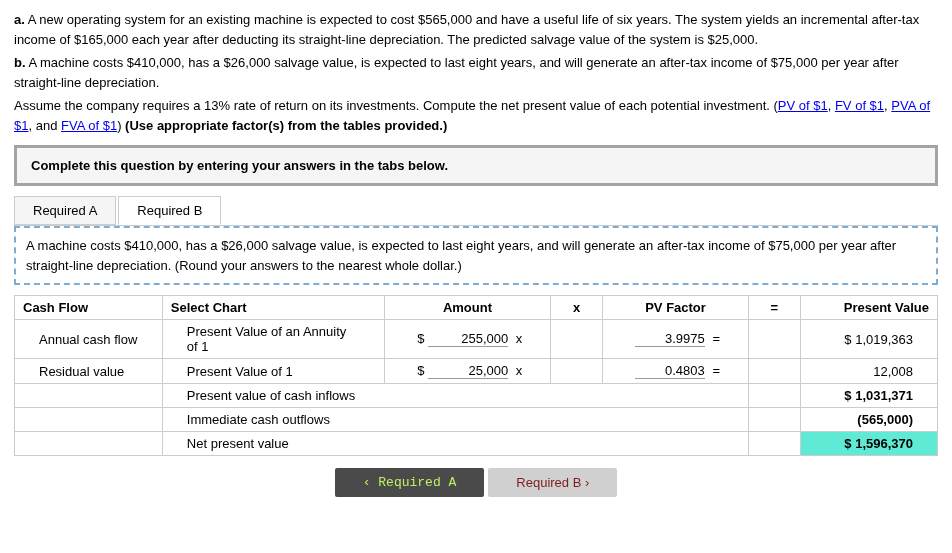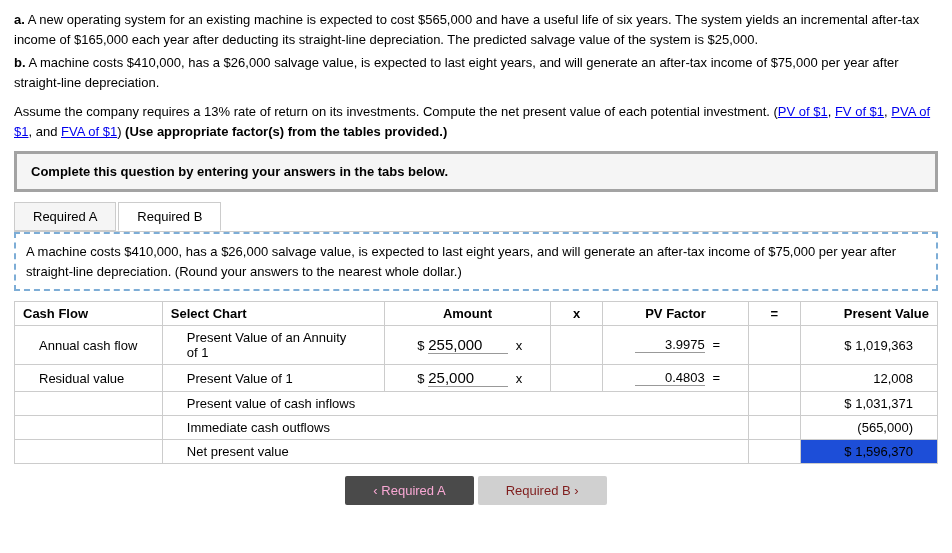--- a/index.html
+++ b/index.html
@@ -6,21 +6,21 @@
     body {
       font-family: Arial, sans-serif;
       font-size: 13px;
       background: #fff;
       color: #000;
       width: 952px;
       min-height: 553px;
       padding: 10px 14px;
     }
     .intro-text {
-      margin-bottom: 10px;
+      margin-bottom: 4px;
       line-height: 1.5;
     }
     .intro-text p {
       margin-bottom: 4px;
     }
     .bold-italic {
       font-weight: bold;
       margin-top: 8px;
     }
     .assume-section {
@@ -102,64 +102,66 @@
       display: inline-block;
       padding: 0 4px;
     }
     .eq-symbol {
       display: inline-block;
       padding: 0 4px;
     }
     .amount-input {
       border: none;
       border-bottom: 1px solid #999;
+      text-align: right;
       width: 80px;
-      font-size: 15px;
+      font-size: 13px;
       background: transparent;
     }
     .pv-factor-input {
       border: none;
       border-bottom: 1px solid #999;
       text-align: right;
       width: 70px;
       font-size: 13px;
       background: transparent;
     }
     .subtotal-row td {
       border-left: 1px solid #ccc;
       border-right: 1px solid #ccc;
       border-top: none;
       border-bottom: 1px solid #ccc;
       padding: 4px 8px;
     }
     .subtotal-row td.pv-cell {
-      font-weight: normal;
+      font-weight: bold;
     }
     .indent {
       padding-left: 30px;
     }
     .yellow-bg {
-      background: #1d4ed8;
+      background: #5eead4;
     }
     .nav-buttons {
       display: flex;
       justify-content: center;
       gap: 4px;
       margin-top: 10px;
     }
     .nav-btn {
       padding: 7px 28px;
       font-size: 13px;
       cursor: pointer;
       border: none;
       border-radius: 2px;
     }
     .nav-btn.dark {
       background: #4a4a4a;
-      color: #f9a8d4;
+      color: #bef264;
+      font-family: Liberation Mono, monospace;
     }
     .nav-btn.light {
       background: #d0d0d0;
       color: #7f1d1d;
     }
     .tabs-container {
       border-bottom: 1px solid #ccc;
       margin-bottom: 0;
     }
     .paren {

